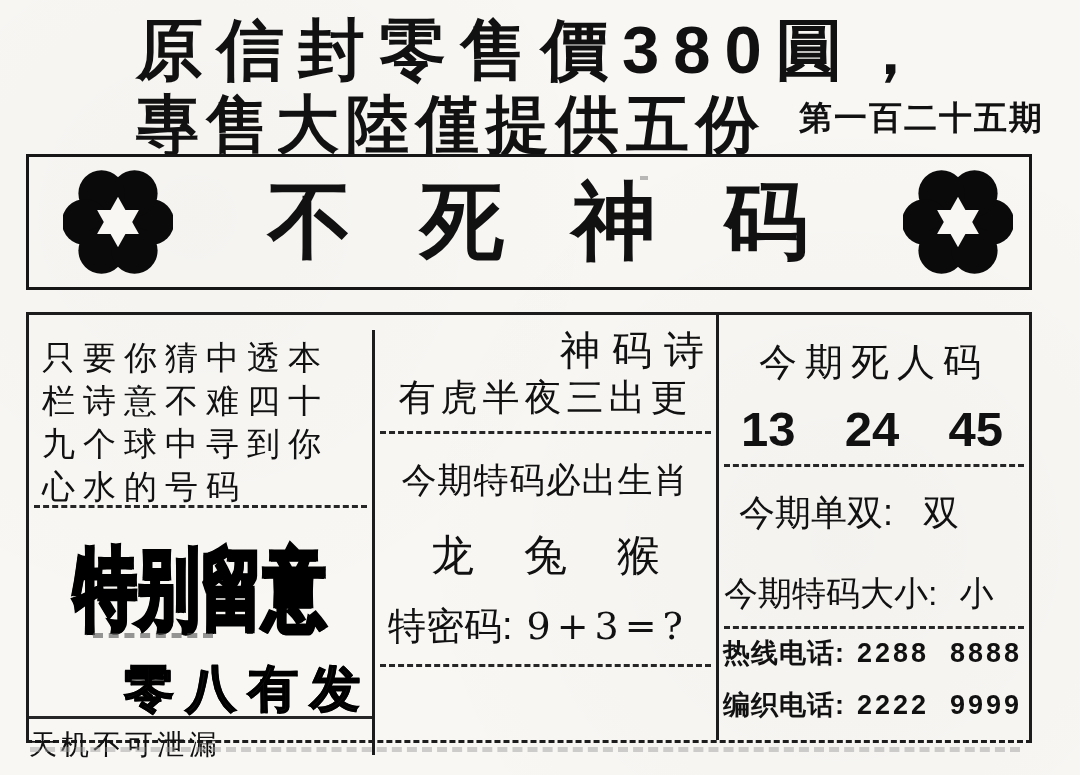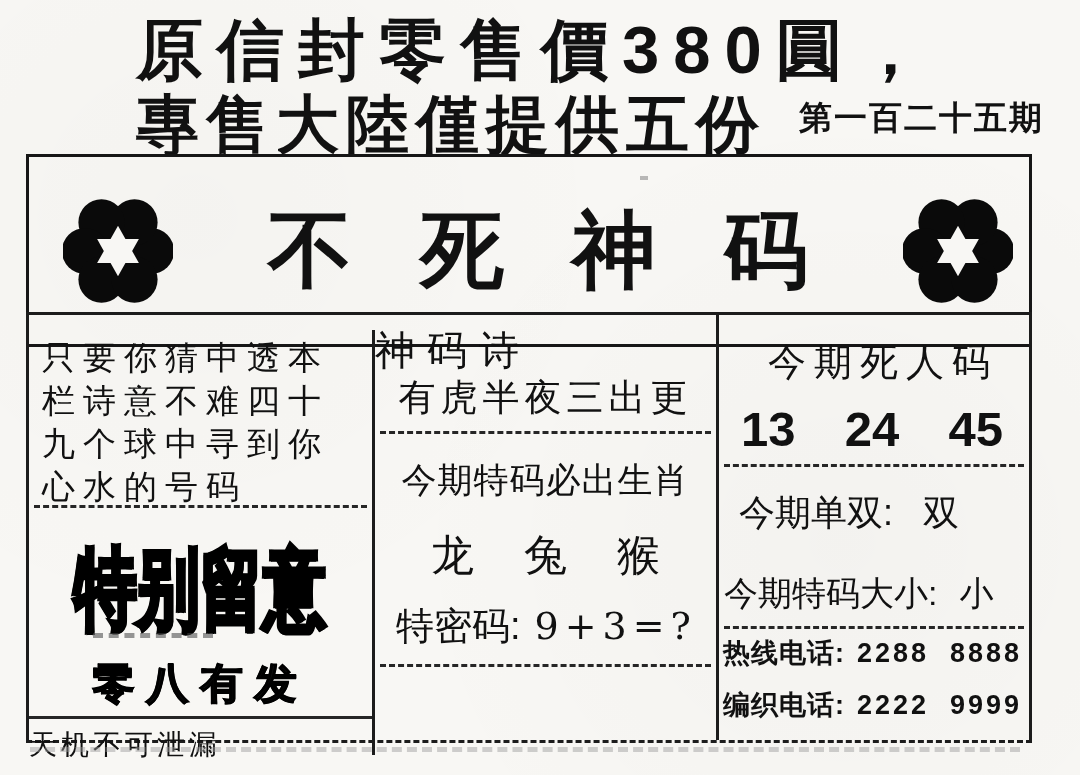--- a/index.html
+++ b/index.html
@@ -11,56 +11,56 @@
       #f8f7f4;
     color:#111;
     font-family:"Liberation Sans", sans-serif;
   }
   .abs{position:absolute;}
   
   .h-line1{left:136px;top:10px;font-size:67px;line-height:80px;font-weight:700;letter-spacing:14px;white-space:nowrap;}
   .h-line2{left:136px;top:88px;font-size:63px;line-height:72px;font-weight:700;letter-spacing:7px;white-space:nowrap;}
   .h-issue{left:799px;top:96px;font-size:33px;font-weight:600;letter-spacing:2px;font-family:"DejaVu Serif", serif;white-space:nowrap;}
   
-  .banner{left:26px;top:154px;width:1006px;height:193px;border:3px solid #161616;box-sizing:border-box;
+  .banner{left:26px;top:154px;width:1006px;height:136px;border:3px solid #161616;box-sizing:border-box;
           display:flex;align-items:center;}
   .flower{width:110px;height:110px;flex:0 0 auto;}
   .flower.fl-left{margin-left:34px;}
   .flower.fl-right{margin-right:16px;}
   .banner-title{flex:1;display:flex;justify-content:center;font-size:84px;font-weight:700;
                 font-family:"DejaVu Serif", serif;white-space:nowrap;}
   .banner-title span{letter-spacing:68px;margin-right:-68px;}
   
   .columns{left:26px;top:312px;width:1006px;height:431px;border:3px solid #1c1c1c;border-bottom-style:dashed;
            box-sizing:border-box;display:flex;}
   .col{position:relative;box-sizing:border-box;height:100%;}
   .col-left{width:346px;border-right:3px solid #1c1c1c;margin-top:15px;}
   .col-mid{width:344px;border-right:3px solid #1c1c1c;}
-  .col-right{flex:1;padding-left:9px;}
+  .col-right{flex:1;}
   .divider{position:absolute;left:5px;right:5px;border-top:3px dashed #262626;}
   .divider.solid{border-top-style:solid;left:0;right:0;}
   
   .poem{position:absolute;top:6px;left:13px;right:4px;font-size:33px;line-height:43px;letter-spacing:8px;font-weight:500;}
   .l-div1{top:175px;}
   .l-big{position:absolute;top:200px;width:100%;text-align:center;font-size:62px;font-weight:900;letter-spacing:1px;
          -webkit-text-stroke:3.5px #000;
          text-shadow:1.5px 0 #000,-1.5px 0 #000,0 1.5px #000,0 -1.5px #000;
          transform:scaleY(1.42);transform-origin:50% 0;white-space:nowrap;}
   .l-dash{position:absolute;top:303px;left:64px;width:120px;border-top:5px dashed #444;opacity:.55;}
-  .l-sub{position:absolute;top:326px;width:100%;text-align:center;font-size:42px;font-weight:900;letter-spacing:12px;
+  .l-sub{position:absolute;top:326px;width:100%;text-align:right;font-size:50px;font-weight:900;letter-spacing:12px;
          -webkit-text-stroke:1.5px #000;text-shadow:1px 0 #000,-1px 0 #000;white-space:nowrap;}
   .l-div2{top:386px;}
   .l-foot{position:absolute;top:396px;width:100%;text-align:left;font-size:28px;letter-spacing:4px;font-weight:500;}
   
-  .m-title{position:absolute;top:8px;width:100%;text-align:left;font-size:40px;letter-spacing:12px;font-weight:500;white-space:nowrap;}
+  .m-title{position:absolute;top:8px;width:100%;text-align:right;font-size:40px;letter-spacing:12px;font-weight:500;white-space:nowrap;}
   .m-poem{position:absolute;top:58px;width:100%;text-align:center;font-size:37px;letter-spacing:5px;font-weight:500;white-space:nowrap;}
   .m-div1{top:116px;}
   .m-head{position:absolute;top:142px;width:100%;text-align:center;font-size:35px;letter-spacing:1px;font-weight:500;white-space:nowrap;}
   .m-zodiac{position:absolute;top:212px;width:100%;display:flex;justify-content:center;gap:50px;font-size:43px;font-weight:500;}
-  .m-secret{position:absolute;top:286px;left:21px;font-size:38px;font-weight:500;white-space:nowrap;}
+  .m-secret{position:absolute;top:286px;left:13px;font-size:38px;font-weight:500;white-space:nowrap;}
   .m-secret .val{font-family:"DejaVu Serif", serif;margin-left:14px;letter-spacing:6px;}
   .m-div2{top:349px;}
   .m-foot{position:absolute;top:366px;width:100%;text-align:center;font-size:50px;font-weight:600;letter-spacing:5px;white-space:nowrap;}
   
   .r-title{position:absolute;top:22px;width:100%;text-align:center;font-size:38px;letter-spacing:8px;font-weight:500;white-space:nowrap;}
   .r-codes{position:absolute;top:86px;left:22px;right:26px;display:flex;justify-content:space-between;
            font-size:49px;font-weight:700;}
   .r-div1{top:149px;}
   .r-row{position:absolute;left:20px;font-size:36px;font-weight:500;white-space:nowrap;}
   .r-oddeven{top:174px;}

